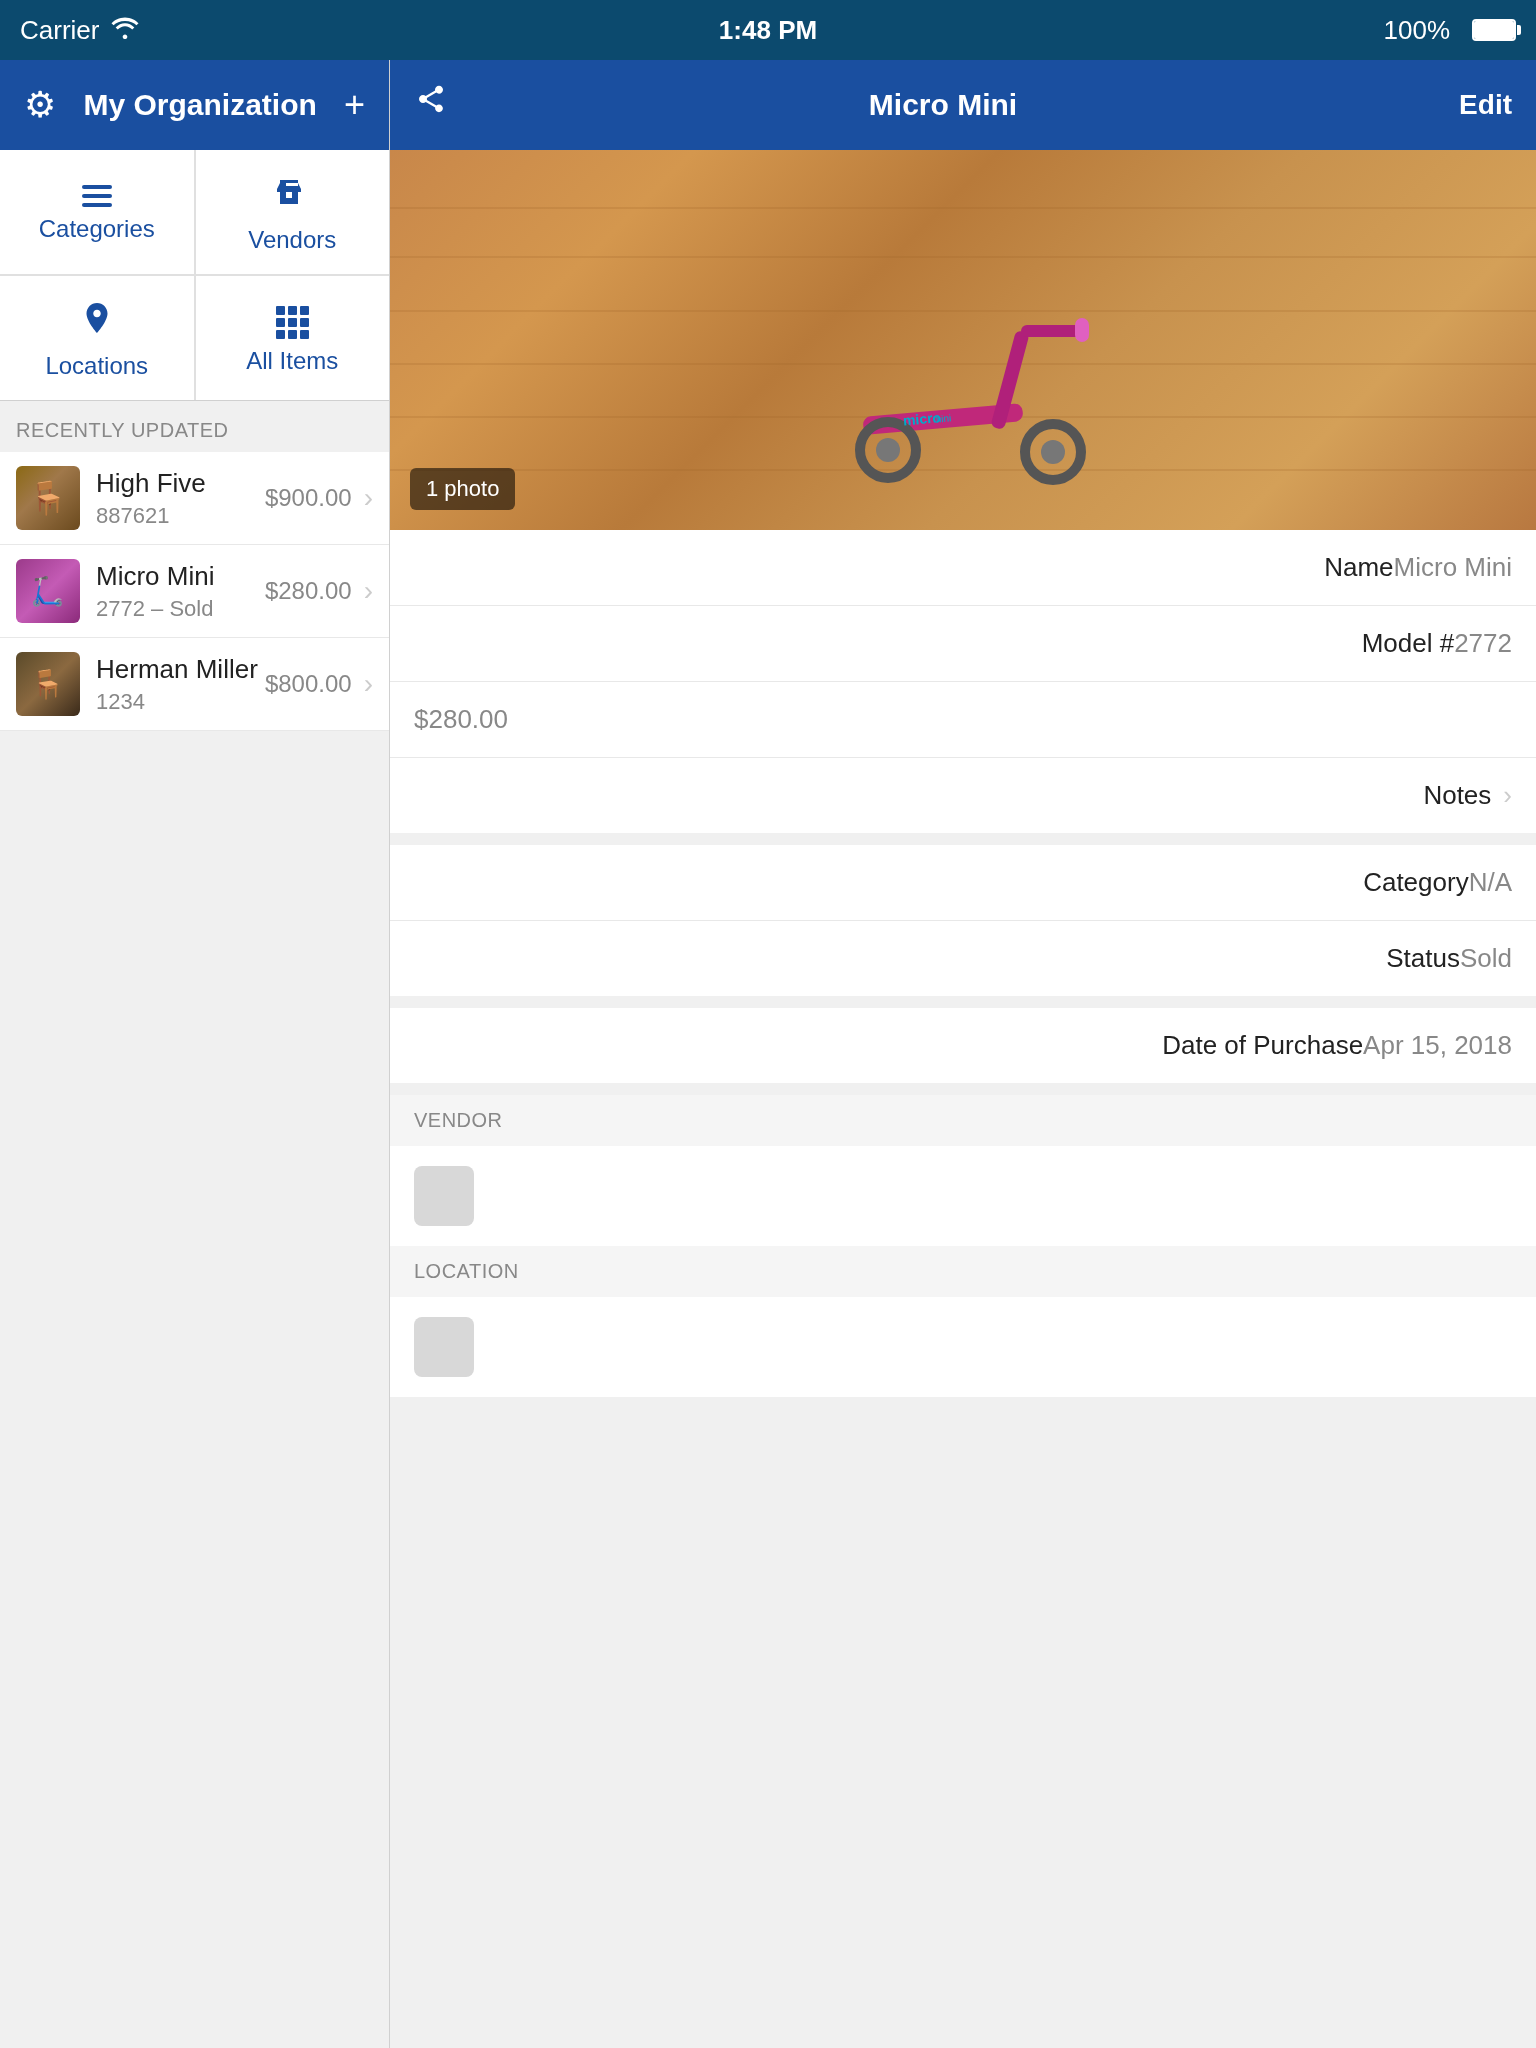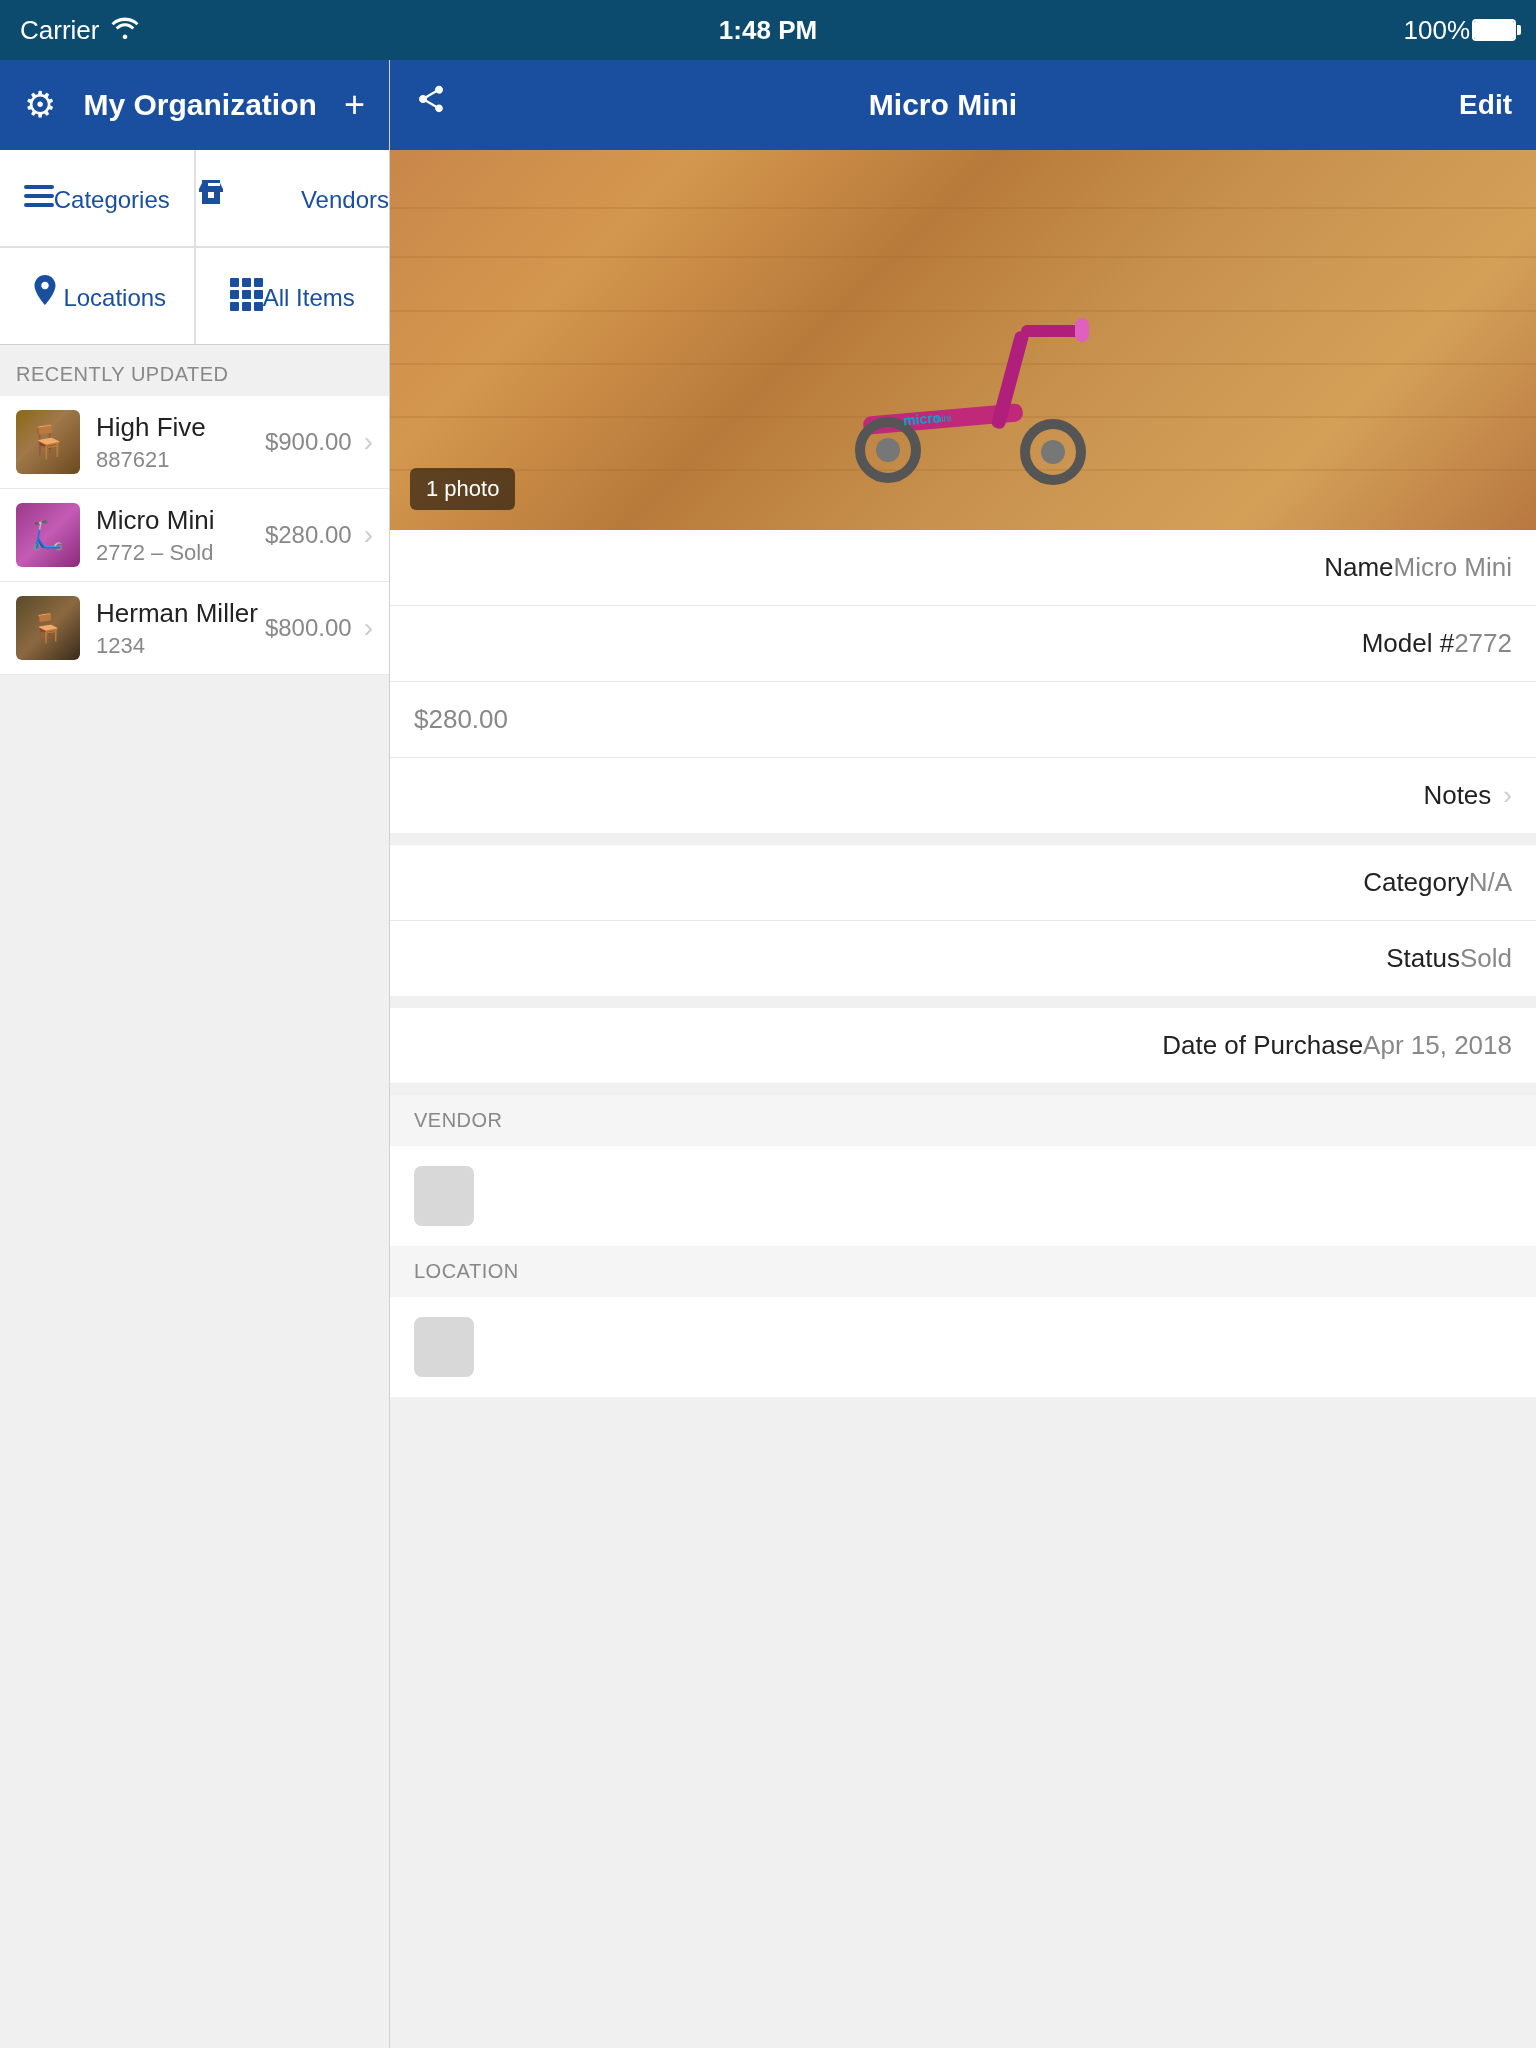--- a/index.html
+++ b/index.html
@@ -34,21 +34,21 @@
       color: white;
       font-size: 26px;
       font-weight: 600;
       position: absolute;
       left: 50%;
       transform: translateX(-50%);
     }
     .status-right {
       display: flex;
       align-items: center;
-      gap: 2px;
+      gap: 22px;
       color: white;
       font-size: 26px;
     }
     .battery-icon {
       width: 44px;
       height: 22px;
       border: 2px solid white;
       border-radius: 4px;
       position: relative;
       display: inline-flex;
@@ -113,21 +113,21 @@
 
     
     .nav-grid {
       display: grid;
       grid-template-columns: 1fr 1fr;
       border-bottom: 1px solid #d0d0d0;
       background: white;
     }
     .nav-item {
       display: flex;
-      flex-direction: row;
+      flex-direction: column;
       align-items: center;
       justify-content: center;
       padding: 24px 0 20px;
       border: 1px solid #e0e0e0;
       cursor: pointer;
     }
     .nav-item:nth-child(1) { border-left: none; border-top: none; }
     .nav-item:nth-child(2) { border-right: none; border-top: none; justify-content: space-between; }
     .nav-item:nth-child(3) { border-left: none; border-bottom: none; }
     .nav-item:nth-child(4) { border-right: none; border-bottom: none; }

